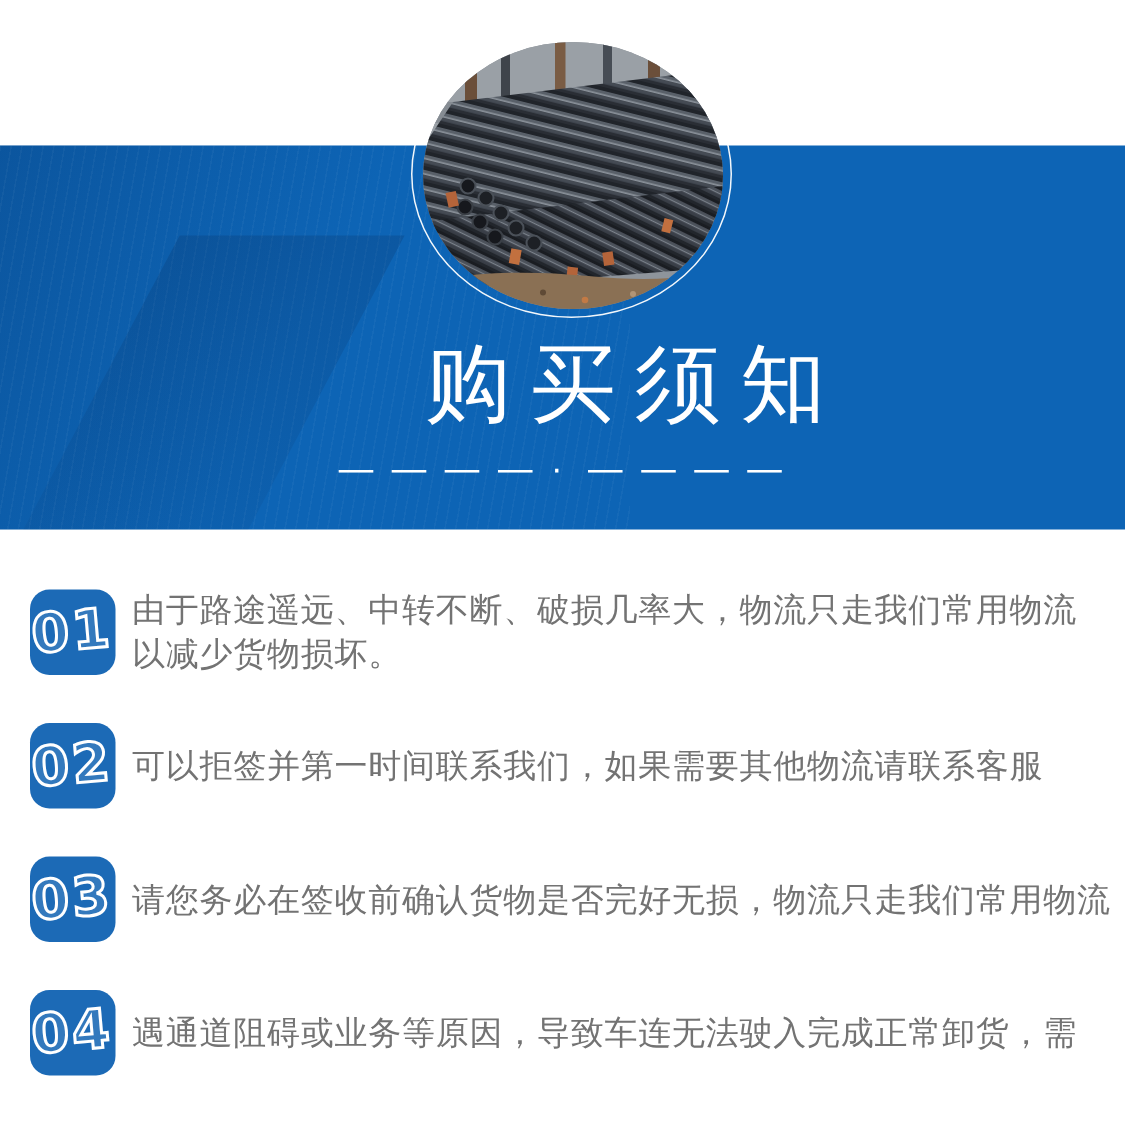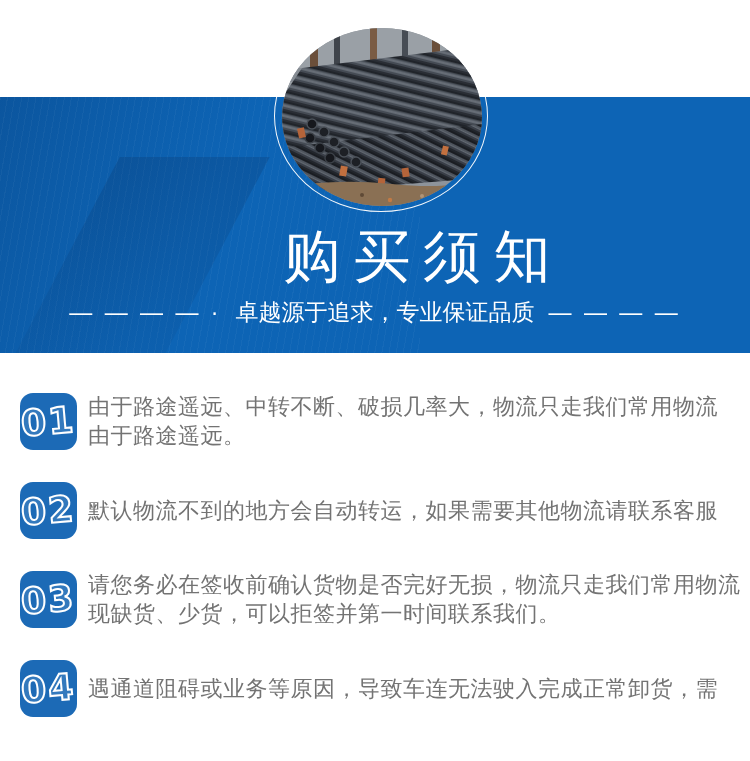--- a/index.html
+++ b/index.html
@@ -172,51 +172,49 @@
       <circle cx="140" cy="168" r="2" fill="#b09476"></circle>
       <circle cx="168" cy="172" r="2.2" fill="#5f4a36"></circle>
       <circle cx="186" cy="164" r="2" fill="#b09476"></circle>
     </svg>
   </div>
 
   <h1 class="title">购买须知</h1>
 
   <div class="subtitle">
     <span class="dashes">— — — — ·</span>
-    <span class="sub-text">卓越源于追求，专业保证品质</span>
     <span class="dashes">— — — —</span>
   </div>
 
   <div class="notices" id="notices">
     <div class="notice">
       <div class="badge">
         <span class="badge-num">01</span>
       </div>
       <div class="notice-text">
           <div class="line">由于路途遥远、中转不断、破损几率大，物流只走我们常用物流</div>
-          <div class="line">由于路途遥远。</div>
+          <div class="line">以减少货物损坏。</div>
         </div>
     </div>
 
     <div class="notice">
       <div class="badge">
         <span class="badge-num">02</span>
       </div>
       <div class="notice-text">
-          <div class="line">默认物流不到的地方会自动转运，如果需要其他物流请联系客服</div>
+          <div class="line">可以拒签并第一时间联系我们，如果需要其他物流请联系客服</div>
         </div>
     </div>
 
     <div class="notice">
       <div class="badge">
         <span class="badge-num">03</span>
       </div>
       <div class="notice-text">
           <div class="line">请您务必在签收前确认货物是否完好无损，物流只走我们常用物流</div>
-          <div class="line">现缺货、少货，可以拒签并第一时间联系我们。</div>
         </div>
     </div>
 
     <div class="notice">
       <div class="badge">
         <span class="badge-num">04</span>
       </div>
       <div class="notice-text">
           <div class="line">遇通道阻碍或业务等原因，导致车连无法驶入完成正常卸货，需</div>
         </div>

